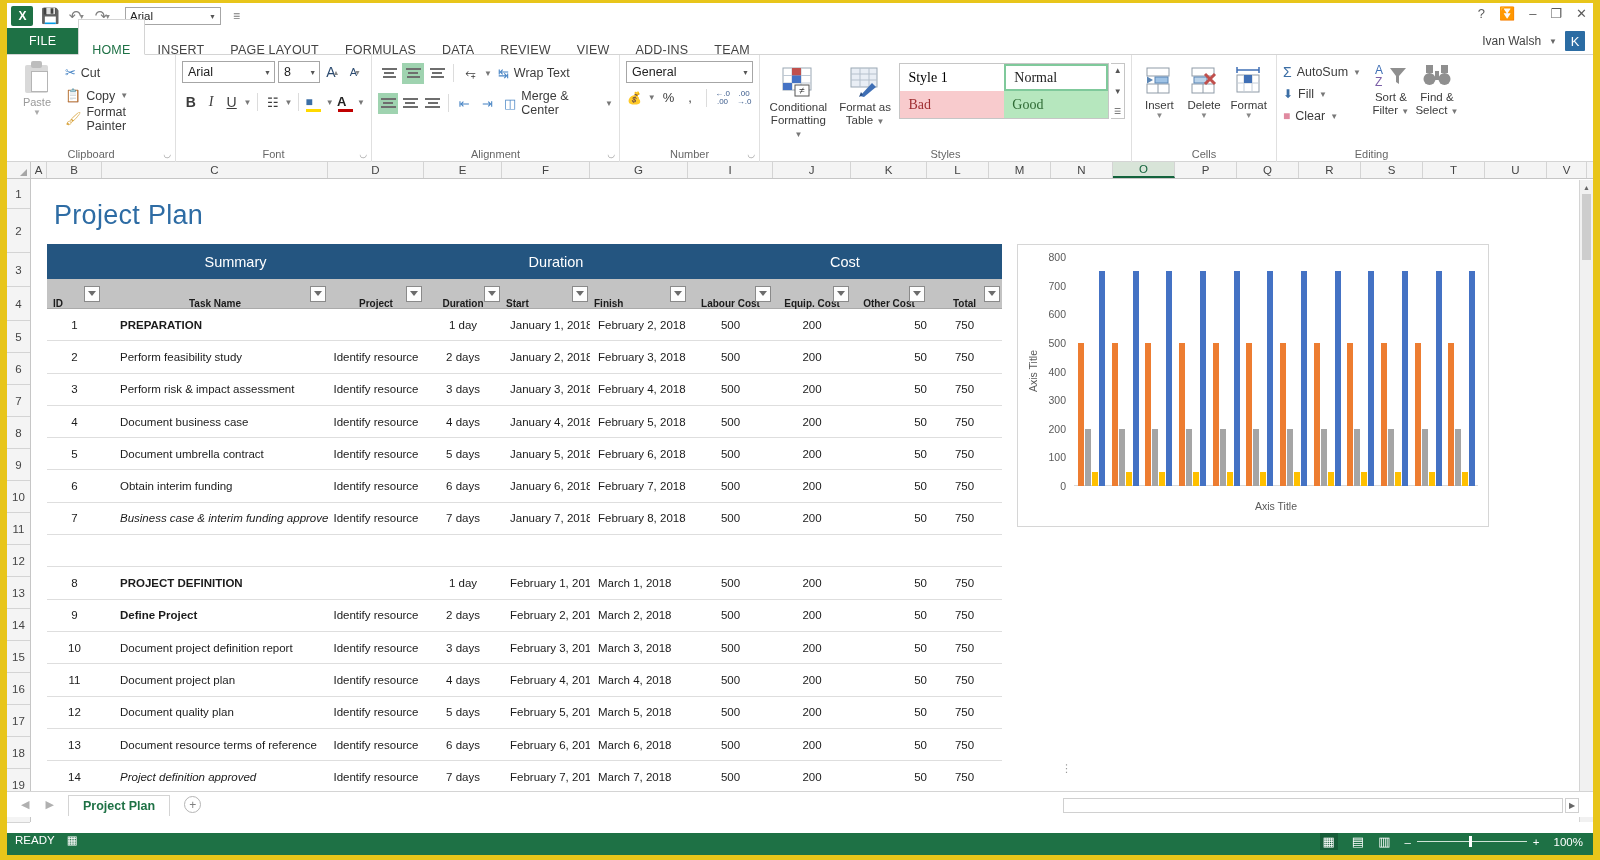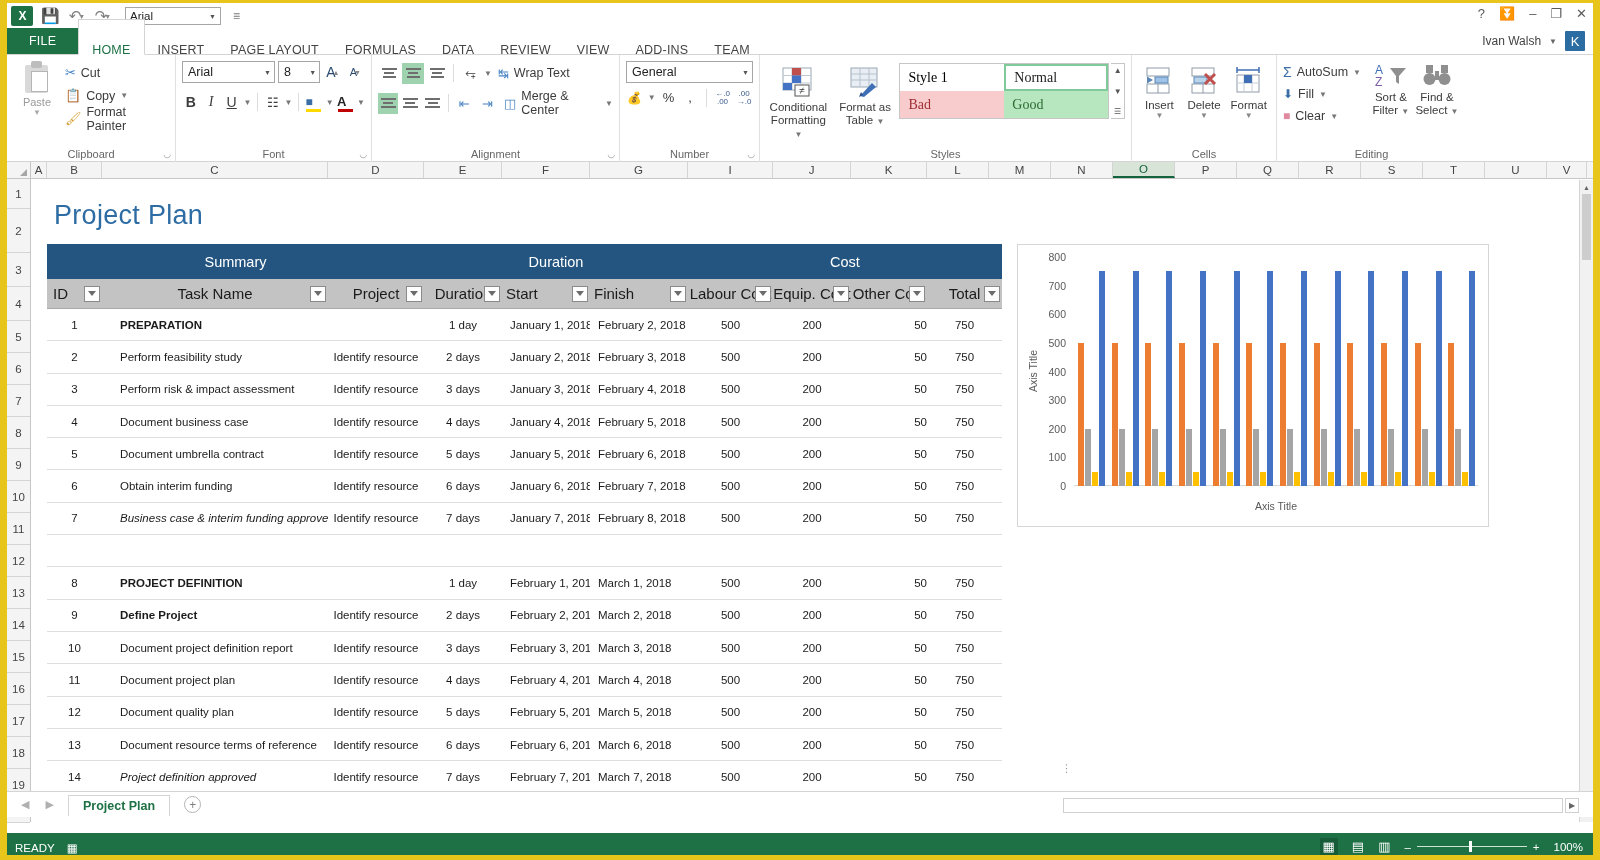--- a/index.html
+++ b/index.html
@@ -236,22 +236,22 @@
   .ptable { position: absolute; left: 15px; top: 64px; width: 955px; }
   .band {
     display: flex; background: #245580; color: #fff; height: 35px; align-items: center;
   }
   .band div { text-align: center; font-size: 14.5px; }
   .hdr {
     display: flex; background: #c3c3c3; color: #1b1b1b; height: 30px; align-items: center;
     border-bottom: 1px solid #aaa;
   }
   .hdr .hc {
-    font-size: 15px; font-weight: normal; position: relative; height: 30px;
-    display: flex; align-items: center; overflow: hidden; white-space: nowrap;
+    font-size: 10px; font-weight: bold; position: relative; height: 30px;
+    display: flex; align-items: flex-end; overflow: hidden; white-space: nowrap;
   }
   .hdr .hc .lbl { width: 100%; }
   .filter {
     position: absolute; right: 2px; top: 7px; width: 16px; height: 16px;
     background: #fdfdfd; border: 1px solid #8a8a8a;
     display: flex; align-items: center; justify-content: center;
   }
   .filter::after {
     content: ""; border-left: 4px solid transparent; border-right: 4px solid transparent;
     border-top: 5px solid #6b6b6b;
@@ -322,21 +322,21 @@
     border: 1px solid #d0d0d0; background: #fff;
   }
   .hscroll-right {
     position: absolute; right: 14px; bottom: 42px; width: 14px; height: 15px;
     border: 1px solid #d0d0d0; background: #fff; display: flex;
     align-items: center; justify-content: center; font-size: 8px; color: #666;
   }
   .moredots { position: absolute; right: 520px; bottom: 42px; font-size: 11px; color: #999; letter-spacing: 1px;}
   .statusbar {
     position: absolute; left: 0; right: 0; bottom: 0; height: 22px; background: #1e7145;
-    display: flex; align-items: flex-end; color: #fff; font-size: 11.5px;
+    display: flex; align-items: flex-start; color: #fff; font-size: 11.5px;
   }
   .status-left { padding-left: 8px; display: flex; align-items: center; gap: 12px; }
   .status-right { margin-left: auto; display: flex; align-items: center; gap: 14px; padding-right: 10px; }
   .viewbtn { font-size: 13px; }
   .viewbtn.on { background: #175c38; padding: 1px 3px; }
   .zoomslider { display: flex; align-items: center; gap: 6px; }
   .ztrack { width: 110px; height: 1px; background: #cfe3d6; position: relative; }
   .zthumb { position: absolute; left: 52px; top: -5px; width: 3px; height: 11px; background: #fff; }
   .vscroll {
     position: absolute; right: 0; top: 18px; bottom: 0; width: 14px;

